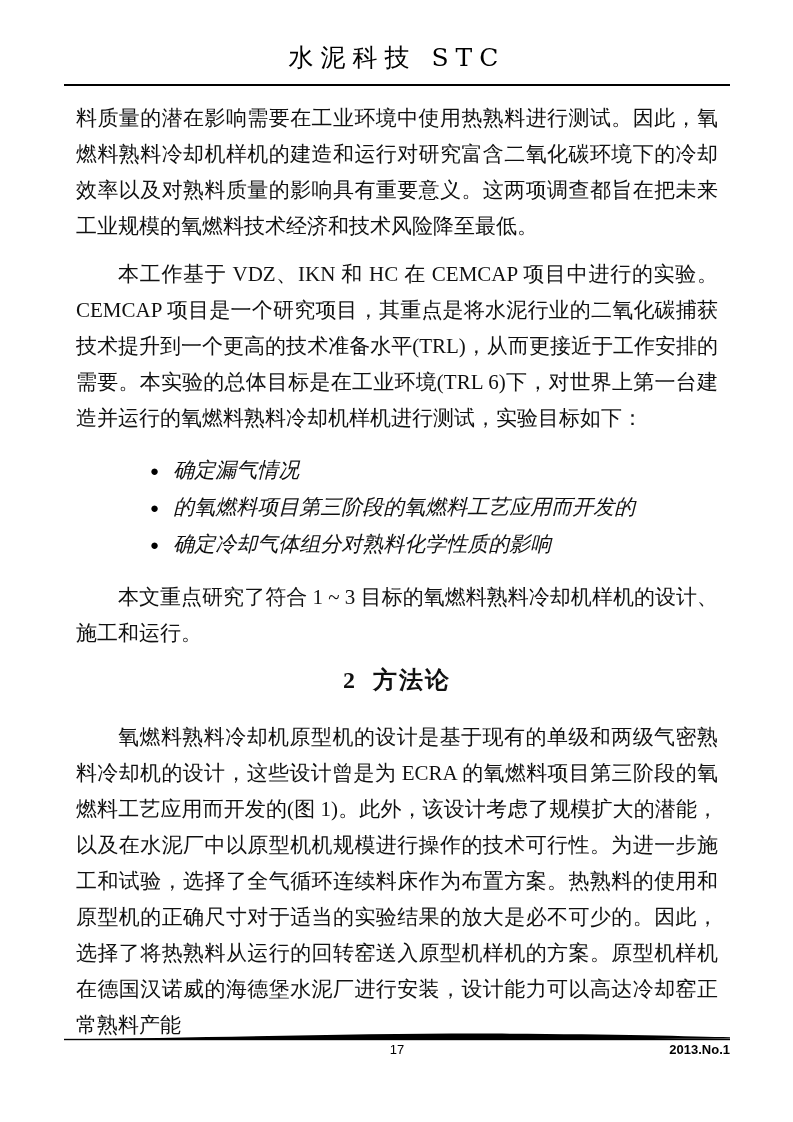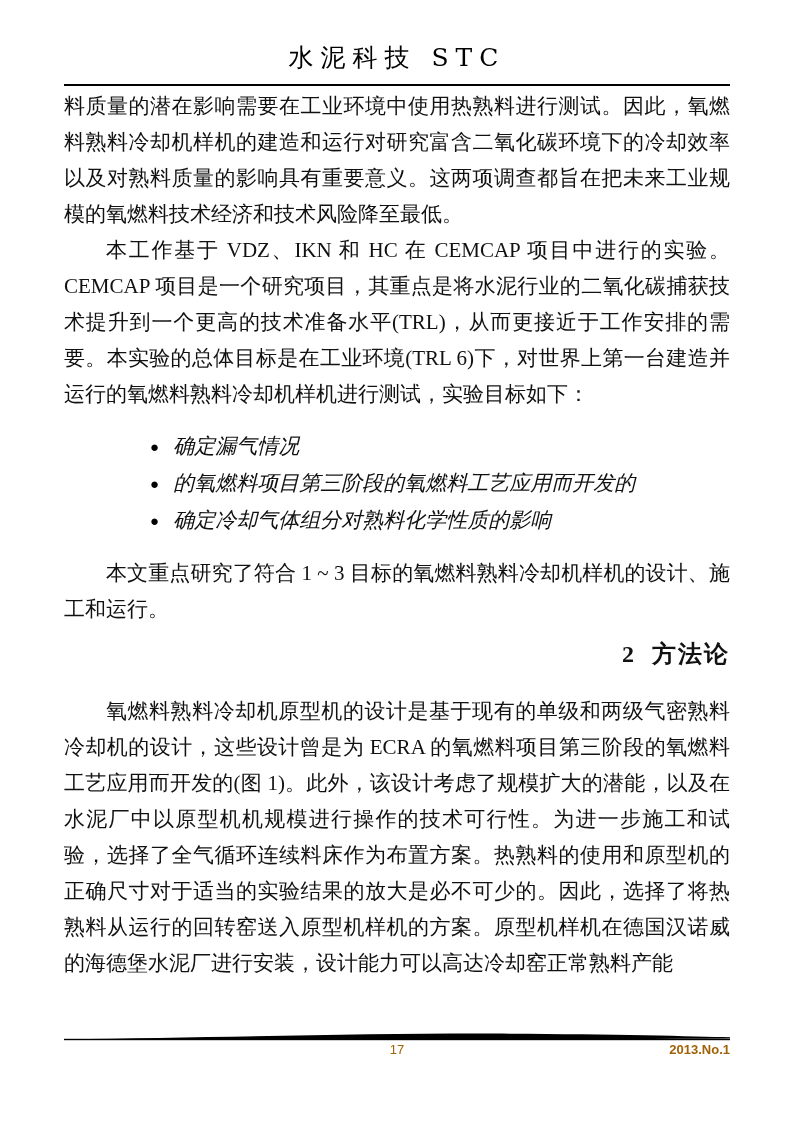--- a/index.html
+++ b/index.html
@@ -39,21 +39,21 @@
   
   .content {
     position: absolute;
     top: 88px;
     left: 64px;
     width: 666px;
     font-size: 21px;
     line-height: 36px;
     text-align: justify;
   }
-  .para { margin: 0; text-indent: 2em; }
+  .para { margin: 12px; text-indent: 2em; }
   .para.continuation { text-indent: 0; }
 
   .bullet-list {
     list-style: none;
     margin: 16px;
     padding: 0 0 0 70px;
     font-style: italic;
   }
   .bullet-item { line-height: 36px; }
   .bullet-marker {
@@ -63,21 +63,21 @@
     margin-right: 9px;
     color: #000;
   }
 
   .section-heading {
     margin: 10px 0 22px 0;
     font-size: 24px;
     line-height: 34px;
     font-weight: bold;
     text-indent: 0;
-    text-align: right;
+    text-align: center;
   }
   .section-number {
     font-family: "Liberation Serif", serif;
     margin-right: 18px;
   }
   .section-title {
     font-family: "Liberation Sans", "DejaVu Sans", sans-serif;
     letter-spacing: 2px;
   }
 
@@ -91,21 +91,21 @@
   }
   .footer-divider svg { display: block; width: 666px; height: 10px; }
   .footer-text-row {
     position: absolute;
     top: 1042px;
     left: 64px;
     width: 666px;
     height: 18px;
     font-family: "Liberation Sans", "DejaVu Sans", sans-serif;
     font-size: 13px;
-    color: #a16207;
+    color: #000000;
   }
   .page-number {
     position: absolute;
     left: 0;
     width: 100%;
     text-align: center;
   }
   .issue-number {
     position: absolute;
     right: 0;

